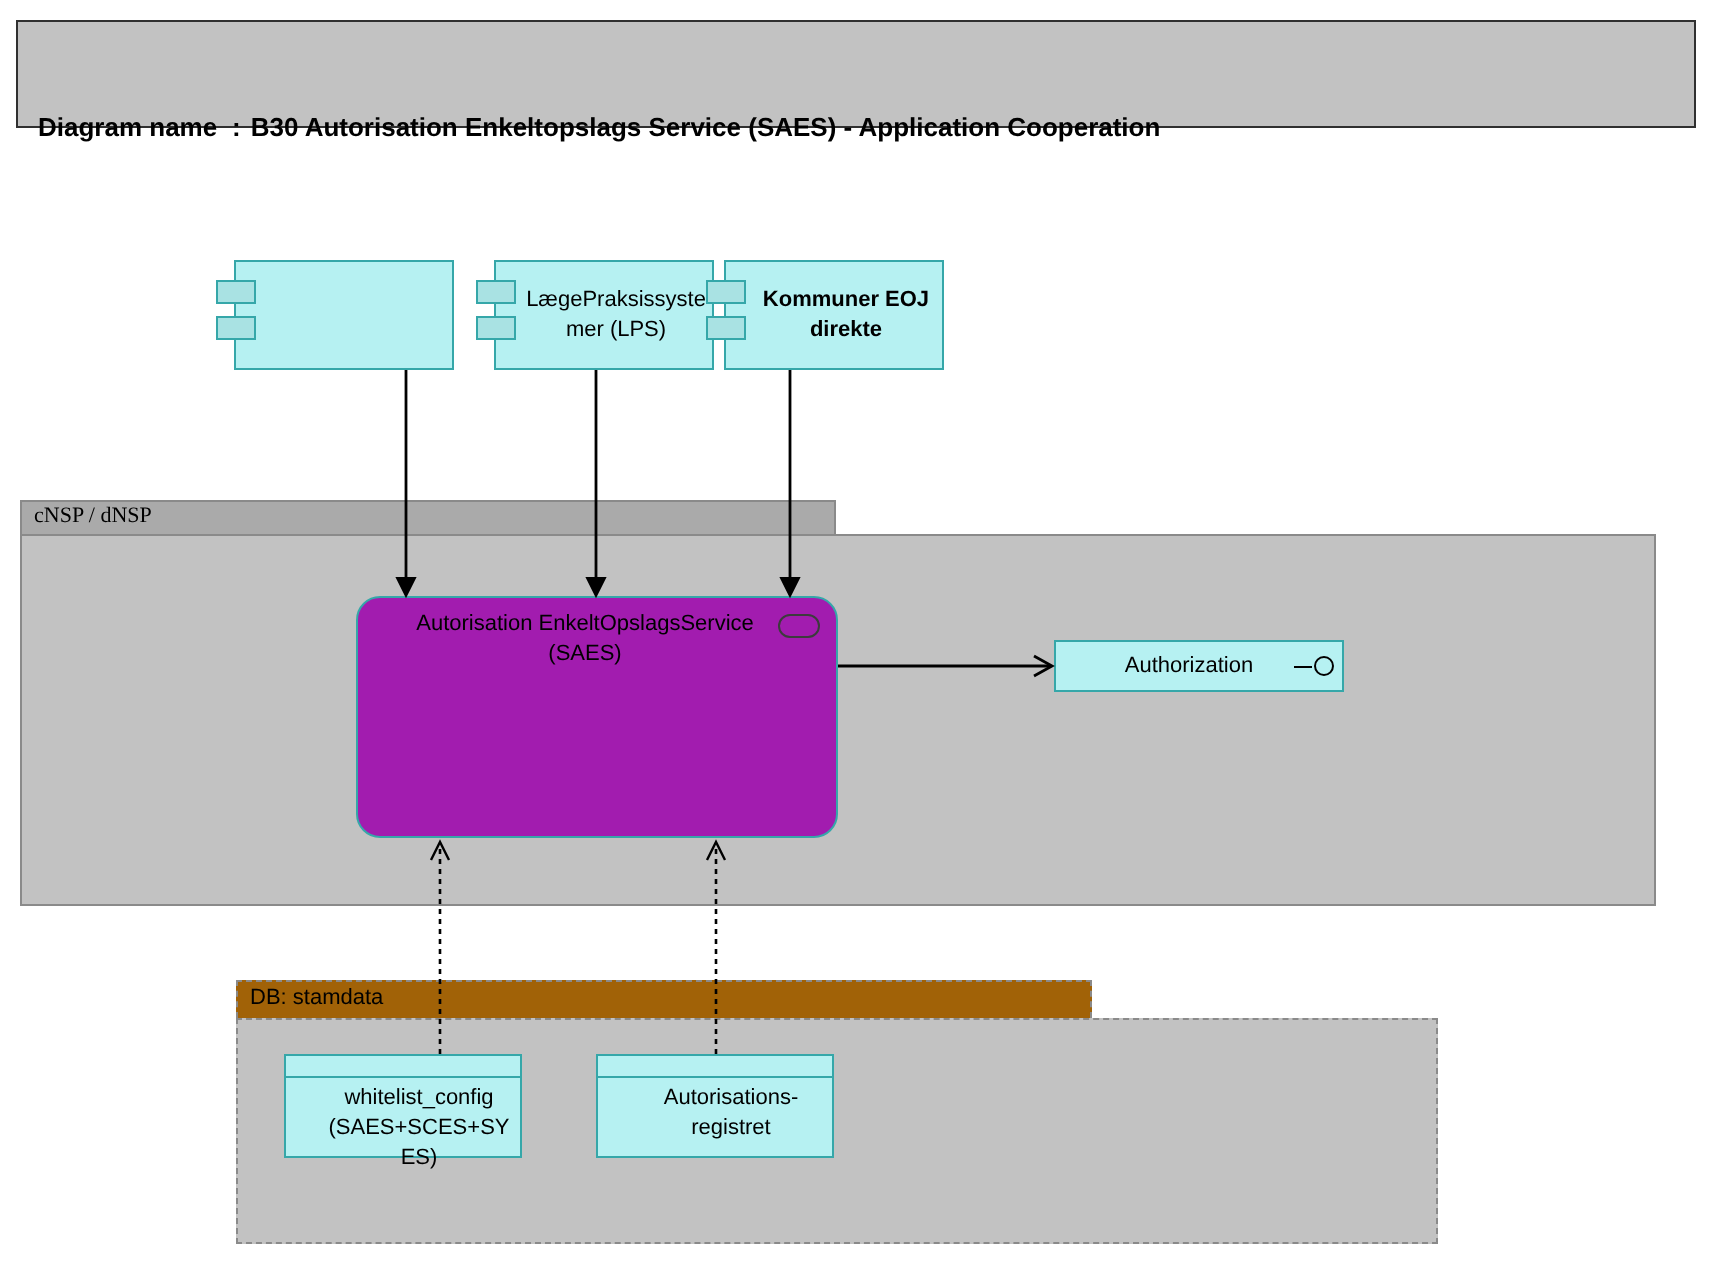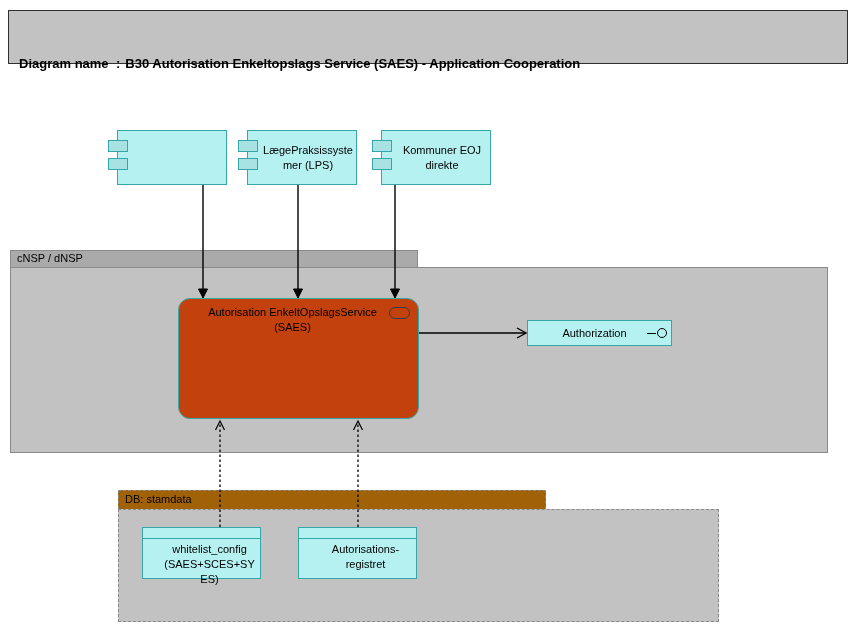--- a/index.html
+++ b/index.html
@@ -18,21 +18,21 @@
   .title-row{line-height:21px;white-space:nowrap;margin-top:36px;}
   .title-label{display:inline-block;width:97px;}
   .title-sep{display:inline-block;margin-right:5px;}
 
   
   .group-tab{
     background:#aaaaaa;border:1px solid #8a8a8a;border-bottom:none;
     font-size:11px;padding:1px 0 0 6px;
   }
   .group-body{background:#c2c2c2;border:1px solid #8a8a8a;}
-  .cnsp-tab{left:10px;top:250px;width:408px;height:17px;}
+  .cnsp-tab{left:10px;top:250px;width:408px;height:17px;font-family:Liberation Serif, serif;}
   .cnsp-body{left:10px;top:267px;width:818px;height:186px;}
   .db-tab{
     left:118px;top:490px;width:428px;height:19px;
     background:#a16207;border:1px dashed #8a8a8a;border-bottom:none;
     font-size:11px;padding:2px 0 0 6px;
   }
   .db-body{left:118px;top:509px;width:601px;height:113px;background:#c2c2c2;border:1px dashed #8a8a8a;}
 
   
   .component{
@@ -44,26 +44,26 @@
   }
   .component .lbl{width:100%;}
   .comp-rect{
     position:absolute;left:-10px;width:20px;height:12px;
     background:#a9e2e3;border:1px solid #35a7a9;box-sizing:border-box;
   }
   .comp-rect.r1{top:9px;}
   .comp-rect.r2{top:27px;}
   .comp-epj{left:117px;}
   .comp-lps{left:247px;}
-  .comp-kommuner{left:381px;}
+  .comp-kommuner{left:362px;font-weight:bold;}
 
   
   .saes{
     left:178px;top:298px;width:241px;height:121px;
-    background:#c2410c;border:1px solid #35a7a9;border-radius:12px;
+    background:#a21caf;border:1px solid #35a7a9;border-radius:12px;
     font-size:11px;line-height:15px;text-align:center;
     padding:6px 30px 0 18px;
   }
   .service-icon{
     position:absolute;top:8px;right:8px;width:19px;height:10px;
     border:1px solid #3c3c3c;border-radius:6px;background:transparent;
   }
 
   
   .authz{

